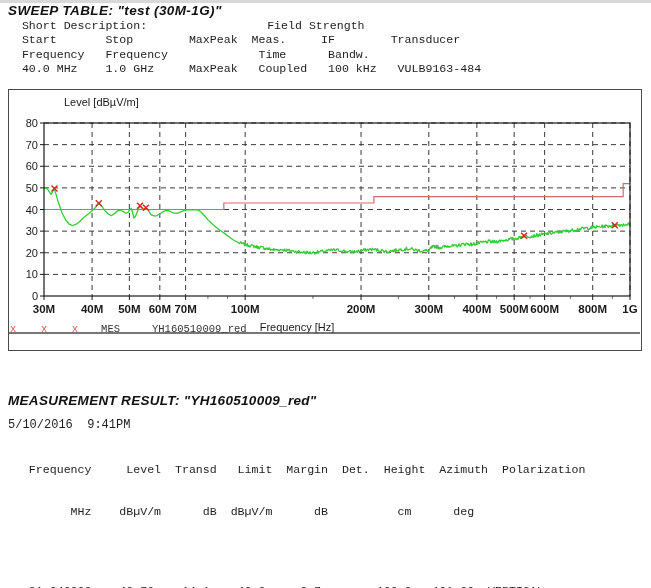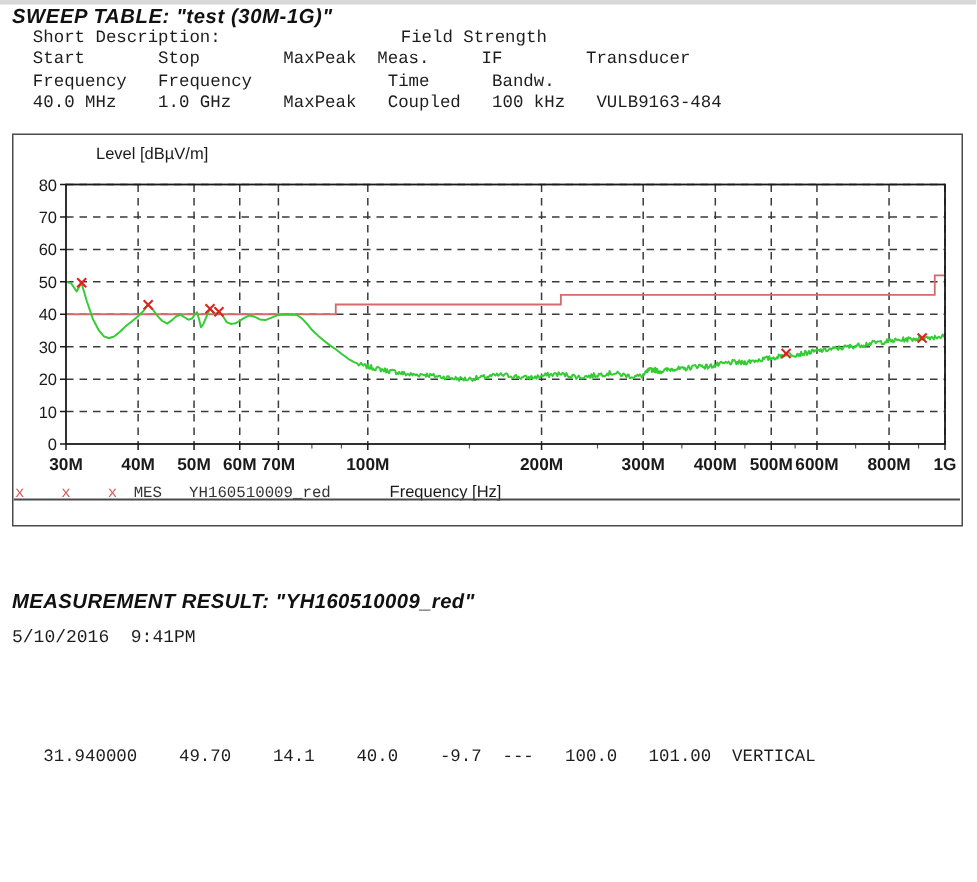--- a/index.html
+++ b/index.html
@@ -52,22 +52,22 @@
     display:flex;align-items:flex-end;
     font-family:"Liberation Mono","DejaVu Sans Mono",monospace;
     font-size:10.5px;
     color:#333;
     white-space:pre;
   }
   .legend-marks{
     color:#e0555c;letter-spacing:4px;margin-right:2px;
     font-size:10.5px;
   }
-  .legend-name{margin-left:5px;color:#333;}
-  .legend-file{margin-left:18px;color:#333;}
+  .legend-name{margin-left:17px;color:#333;}
+  .legend-file{margin-left:32px;color:#333;}
   
   .mr-title{
     position:absolute;left:8px;top:393px;
     font-family:"Liberation Sans","DejaVu Sans",sans-serif;
     font-weight:bold;font-style:italic;
     font-size:13.5px;
     letter-spacing:0.3px;
     white-space:pre;
     color:#111;
   }
@@ -207,20 +207,22 @@
 <div class="legend-row">
   <span class="legend-marks">x  x  x</span>
   <span class="legend-name">MES</span>
   <span class="legend-file">YH160510009_red</span>
 </div>
 
 <div class="mr-title">MEASUREMENT RESULT: "YH160510009_red"</div>
 <div class="mr-date">5/10/2016  9:41PM</div>
 
 <div class="mr-table">
+  <span class="hdr">   Frequency     Level  Transd   Limit  Margin  Det.  Height  Azimuth  Polarization</span>
+  <span class="hdr">         MHz    dBµV/m      dB  dBµV/m      dB          cm      deg</span>
   <span class="gap"></span>
   <span class="row">   31.940000    49.70    14.1    40.0    -9.7  ---   100.0   101.00  VERTICAL</span>
   
   
   
   
   
 </div>
 
 </body></html>

